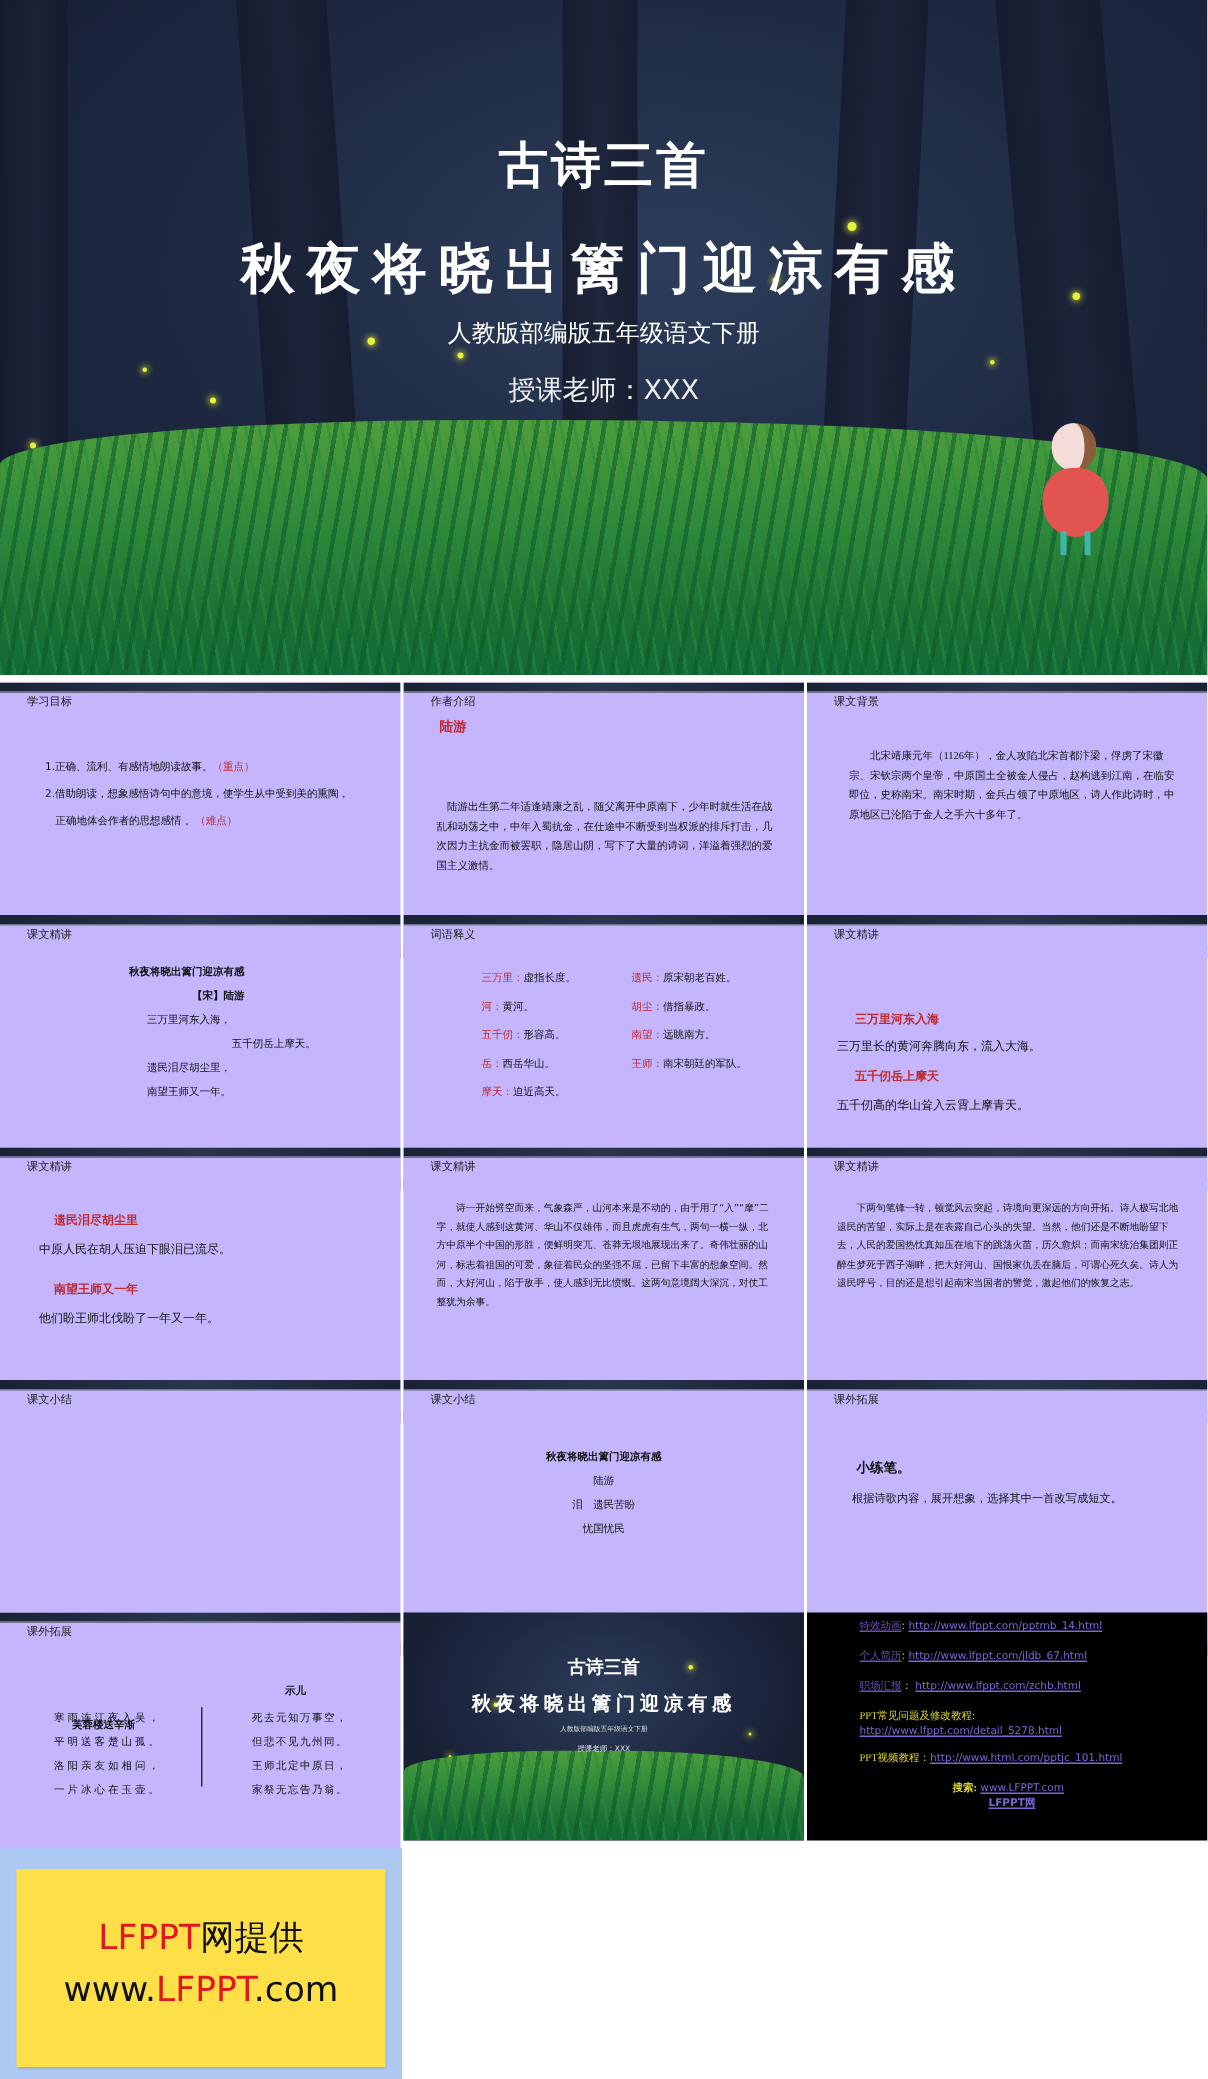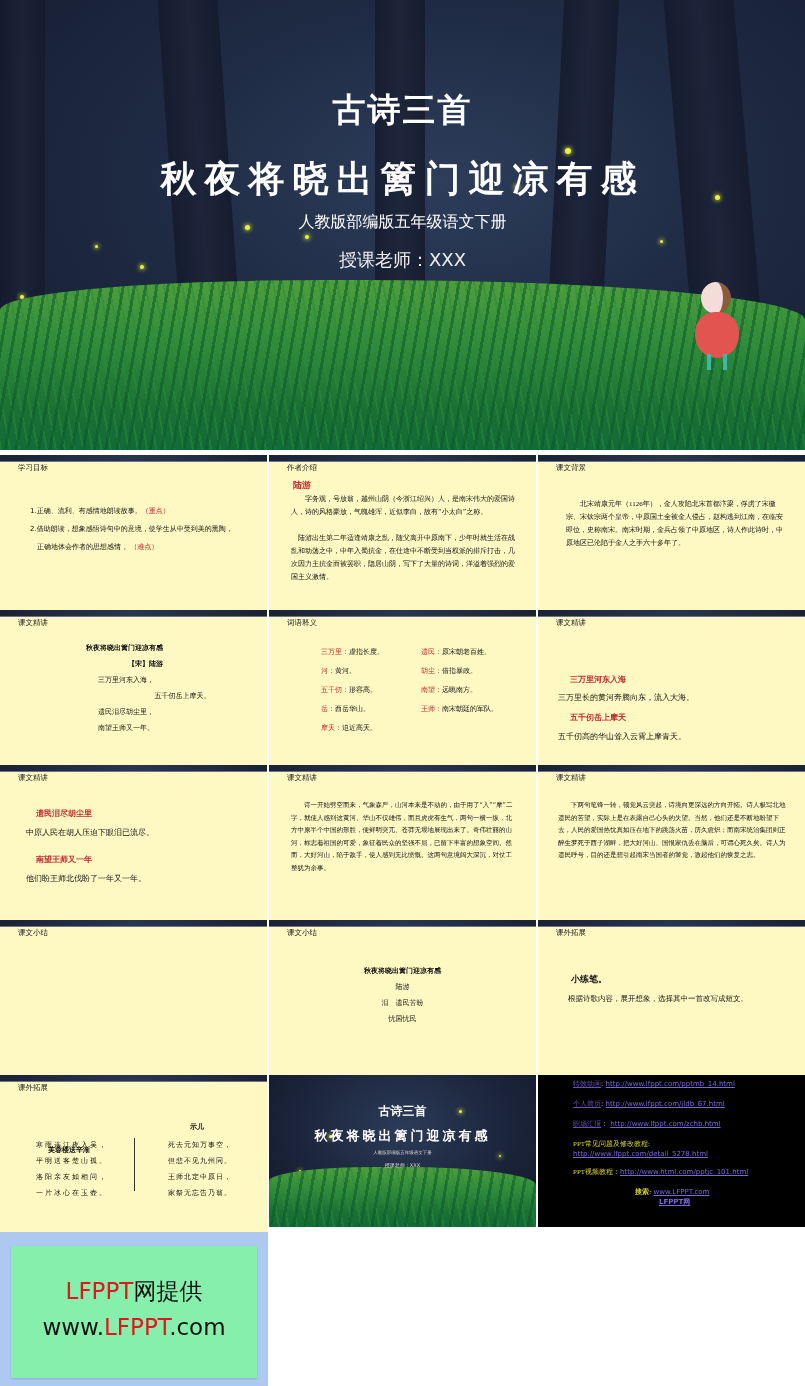--- a/index.html
+++ b/index.html
@@ -25,21 +25,21 @@
   .hero-title-1 { position: absolute; top: 88px; width: 100%; text-align: center; color: #fff; font-size: 33px; font-weight: bold; letter-spacing: 2px; }
   .hero-title-2 { position: absolute; top: 155px; width: 100%; text-align: center; color: #fff; font-size: 36px; font-weight: bold; letter-spacing: 8px; }
   .hero-sub { position: absolute; top: 212px; width: 100%; text-align: center; color: #fff; font-size: 16px; }
   .hero-teacher { position: absolute; top: 248px; width: 100%; text-align: center; color: #eee; font-size: 18px; }
   .girl { position: absolute; left: 695px; top: 282px; }
   .girl .head { position: absolute; left: 6px; top: 0; width: 30px; height: 32px; border-radius: 50%; background: #f4dcd8; border-right: 8px solid #8a5c3c; }
   .girl .body { position: absolute; left: 0; top: 30px; width: 44px; height: 46px; border-radius: 45% 45% 50% 50%; background: #e2544f; }
   .girl .leg { position: absolute; top: 72px; width: 4px; height: 16px; background: #3fb6a9; }
 
   
-  .thumb { position: absolute; width: 267px; height: 184px; background: #fef9c3; overflow: hidden; }
+  .thumb { position: absolute; width: 267px; height: 184px; background: #c4b5fd; overflow: hidden; }
   .thumb .topbar { position: absolute; left: 0; top: 0; width: 100%; height: 7px; background: linear-gradient(90deg,#1a2236,#2a3550,#1a2236); border-bottom: 1px solid #6c7488; }
   .thumb .botbar {
     position: absolute; left: 0; bottom: 0; width: 100%; height: 9px;
     background: repeating-linear-gradient(95deg, #1c6a3a 0 2px, #4aa350 2px 4px, #0f5a33 4px 6px, #62b35c 6px 7px);
   }
   .thumb .label { position: absolute; left: 18px; top: 8px; font-size: 7.5px; color: #222; }
   .t-body { position: absolute; left: 0; right: 0; font-size: 7px; color: #111; line-height: 13px; }
   .red { color: #c0282d; }
   .center { text-align: center; }
 
@@ -57,21 +57,21 @@
 
   
   .links { position: absolute; left: 538px; top: 1075px; width: 267px; height: 152px; background: #000; font-size: 7px; }
   .links .row { position: absolute; left: 35px; white-space: nowrap; }
   .links .cat { color: #6b4fb8; text-decoration: underline; font-family: "DejaVu Serif", serif; }
   .links .ycat { color: #d9d32c; font-family: Liberation Serif, serif; }
   .links a { color: #7c67d6; text-decoration: underline; }
 
   
   .lf-outer { position: absolute; left: 0; top: 1232px; width: 268px; height: 154px; background: #adc9f2; }
-  .lf-inner { position: absolute; left: 11px; top: 14px; width: 246px; height: 132px; background: #86efac; box-shadow: 0 1px 2px rgba(0,0,0,.15); }
+  .lf-inner { position: absolute; left: 11px; top: 14px; width: 246px; height: 132px; background: #fde047; box-shadow: 0 1px 2px rgba(0,0,0,.15); }
   .lf-line1 { position: absolute; top: 30px; width: 100%; text-align: center; font-size: 23px; color: #111; }
   .lf-line2 { position: absolute; top: 68px; width: 100%; text-align: center; font-size: 23px; color: #111; }
   .lf-red { color: #e0171f; }
 
   .divider-v { position: absolute; width: 1px; background: #333; }
 </style>
 </head>
 <body>
 
 <div class="hero">
@@ -127,21 +127,20 @@
   <div class="t-body" style="top:86px;left:37px;">
     <span>正确地体会作者的思想感情 。</span><span class="red">（难点）</span>
   </div>
   <div class="botbar"></div>
 </div>
 
 <div class="thumb c2 r1">
   <div class="topbar"></div>
   <div class="label">作者介绍</div>
   <div class="t-body red" style="top:24px;left:24px;font-size:9px;font-weight:bold;">陆游</div>
-  <div class="t-body" style="top:38px;left:22px;right:20px;text-indent:2em;">字务观，号放翁，越州山阴（今浙江绍兴）人，是南宋伟大的爱国诗人，诗的风格豪放，气魄雄浑，近似李白，故有“小太白”之称。</div>
   <div class="t-body" style="top:77px;left:22px;right:20px;text-indent:1em;">陆游出生第二年适逢靖康之乱，随父离开中原南下，少年时就生活在战乱和动荡之中，中年入蜀抗金，在仕途中不断受到当权派的排斥打击，几次因力主抗金而被罢职，隐居山阴，写下了大量的诗词，洋溢着强烈的爱国主义激情。</div>
   <div class="botbar"></div>
 </div>
 
 <div class="thumb c3 r1">
   <div class="topbar"></div>
   <div class="label">课文背景</div>
   <div class="t-body" style="top:43px;left:28px;right:22px;text-indent:2em;font-family:Liberation Serif, serif;">北宋靖康元年（1126年），金人攻陷北宋首都汴梁，俘虏了宋徽宗、宋钦宗两个皇帝，中原国土全被金人侵占，赵构逃到江南，在临安即位，史称南宋。南宋时期，金兵占领了中原地区，诗人作此诗时，中原地区已沦陷于金人之手六十多年了。</div>
   <div class="botbar"></div>
 </div>

